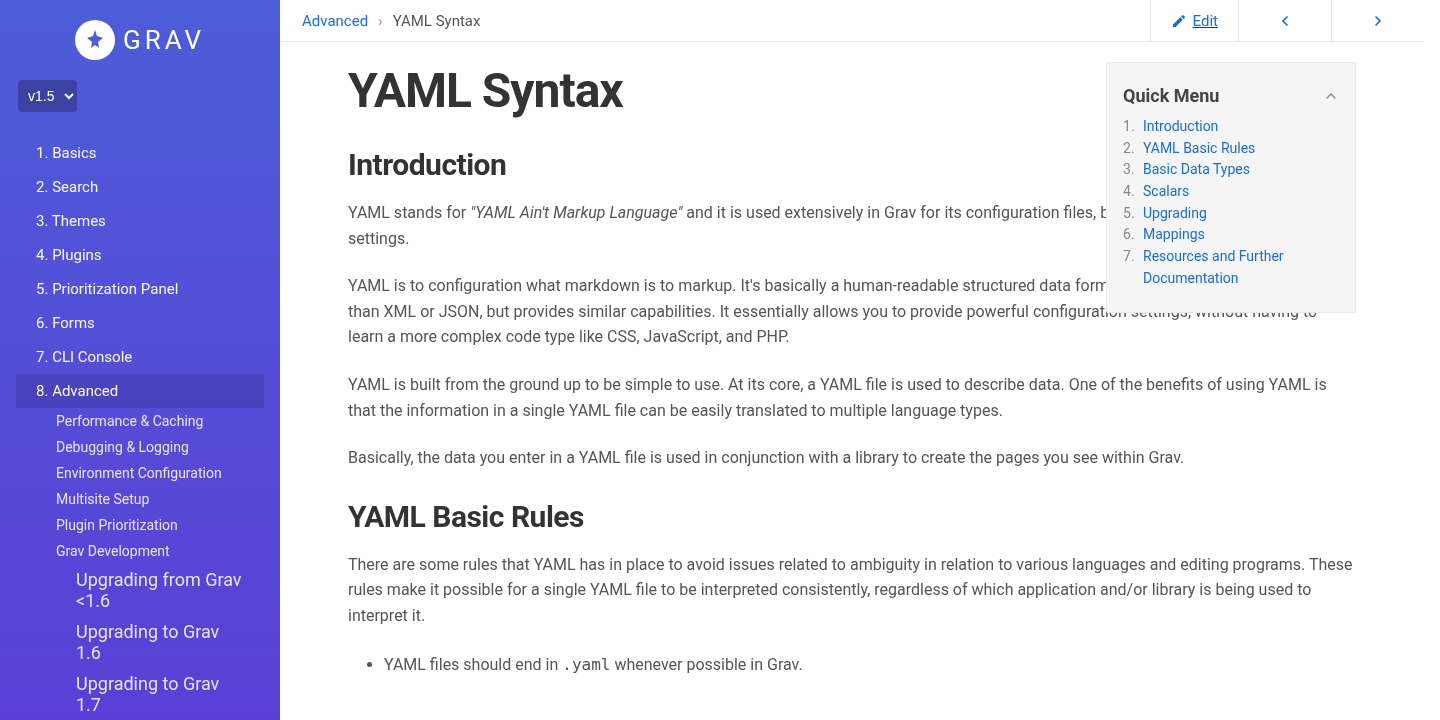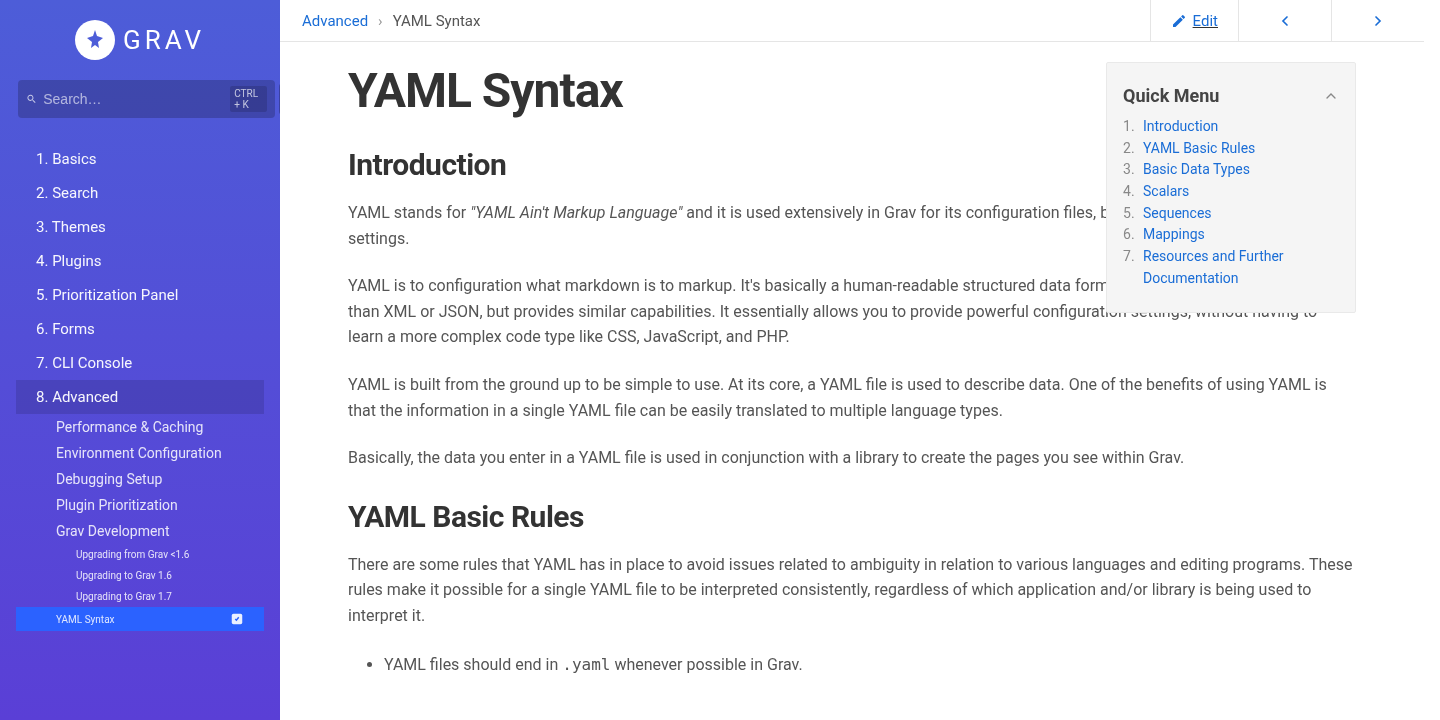--- a/index.html
+++ b/index.html
@@ -17,21 +17,21 @@
 .search-box svg { width: 16px; height: 16px; fill: rgba(255,255,255,0.7); }
 .search-input { flex: 1; background: none; border: none; color: rgba(255,255,255,0.7); font-size: 14px; outline: none; }
 .search-input::placeholder { color: rgba(255,255,255,0.6); }
 .kbd { font-size: 10px; color: rgba(255,255,255,0.7); background: rgba(0,0,0,0.15); padding: 2px 4px; border-radius: 2px; }
 .version-select { background: rgba(0,0,0,0.25); border: none; color: #fff; padding: 7px 6px; border-radius: 4px; font-size: 14px; }
 .nav-list { list-style: none; padding: 12px 16px 40px; }
 .nav-item { padding: 8px 20px; font-size: 15px; cursor: pointer; color: rgba(255,255,255,0.95); }
 .nav-item-active { background: rgba(0,0,0,0.12); }
 .sub-list { list-style: none; }
 .sub-item { padding: 5px 20px 5px 40px; font-size: 14px; color: rgba(255,255,255,0.85); cursor: pointer; }
-.sub-sub-item { padding: 5px 20px 5px 60px; font-size: 10px; color: rgba(255,255,255,0.85); cursor: pointer; }
+.sub-sub-item { padding: 5px 20px 5px 60px; font-size: 18px; color: rgba(255,255,255,0.85); cursor: pointer; }
 .sub-sub-item.current { background: #2b62ff; display: flex; justify-content: space-between; align-items: center; padding-right: 20px; padding-left: 40px; }
 .check-icon { width: 14px; height: 14px; }
 
 
 .main { flex: 1; height: 100%; display: flex; flex-direction: column; overflow: hidden; }
 .topbar { display: flex; align-items: center; justify-content: space-between; border-bottom: 1px solid #e5e5e5; height: 42px; padding-left: 22px; }
 .breadcrumbs { display: flex; align-items: center; gap: 10px; font-size: 15px; }
 .crumb-link { color: #1a6dd6; cursor: pointer; }
 .crumb-sep { color: #999; }
 .crumb-current { color: #555; }
@@ -66,44 +66,38 @@
   <aside class="sidebar">
     <div class="logo">
       <div class="logo-circle">
         <svg viewBox="0 0 24 24">
             <path fill="#4d5dd8" d="M12 2l-2 6-6 2 5 4-1 6 4-3 4 3-1-6 5-4-6-2z"></path>
           </svg>
       </div>
       <span class="logo-text">GRAV</span>
     </div>
     <div class="search-row">
-      <div class="search-box">
-        <svg viewBox="0 0 24 24">
-            <path d="M15.5 14h-.8l-.3-.3a6.5 6.5 0 10-.7.7l.3.3v.8l5 5 1.5-1.5-5-5zm-6 0a4.5 4.5 0 110-9 4.5 4.5 0 010 9z"></path>
-          </svg>
-        <input class="search-input" placeholder="Search…" style="">
-        <span class="kbd">CTRL + K</span>
-      </div>
       <select class="version-select">
         <option>v1.5</option>
       </select>
     </div>
     <ul class="nav-list">
       <li class="nav-item"><span>1.</span> <span>Basics</span></li>
       <li class="nav-item"><span>2.</span> <span>Search</span></li>
       <li class="nav-item"><span>3.</span> <span>Themes</span></li>
       <li class="nav-item"><span>4.</span> <span>Plugins</span></li>
       <li class="nav-item"><span>5.</span> <span>Prioritization Panel</span></li>
       <li class="nav-item"><span>6.</span> <span>Forms</span></li>
       <li class="nav-item"><span>7.</span> <span>CLI Console</span></li>
       <li class="nav-item nav-item-active"><span>8.</span> <span>Advanced</span></li>
       <ul class="sub-list">
         <li class="sub-item">Performance &amp; Caching</li>
+        <li class="sub-item">Debugging &amp; Logging</li>
         <li class="sub-item">Environment Configuration</li>
-        <li class="sub-item">Debugging Setup</li>
+        <li class="sub-item">Multisite Setup</li>
         <li class="sub-item">Plugin Prioritization</li>
         <li class="sub-item">Grav Development</li>
         <li class="sub-sub-item">Upgrading from Grav &lt;1.6</li>
         <li class="sub-sub-item">Upgrading to Grav 1.6</li>
         <li class="sub-sub-item">Upgrading to Grav 1.7</li>
         <li class="sub-sub-item current">
           <span>YAML Syntax</span>
           <svg class="check-icon" viewBox="0 0 24 24">
               <rect x="3" y="3" width="18" height="18" rx="3" fill="rgba(255,255,255,0.9)"></rect>
               <path d="M9 12l2 2 4-5" stroke="#2b62ff" stroke-width="2.5" fill="none"></path>
@@ -155,21 +149,21 @@
           <li class="qm-item">
               <span>YAML Basic Rules</span>
             </li>
           <li class="qm-item">
               <span>Basic Data Types</span>
             </li>
           <li class="qm-item">
               <span>Scalars</span>
             </li>
           <li class="qm-item">
-              <span>Sequences</span>
+              <span>Upgrading</span>
             </li>
           <li class="qm-item">
               <span>Mappings</span>
             </li>
           <li class="qm-item">
               <span>Resources and Further Documentation</span>
             </li>
         </ol>
       </div>
 

